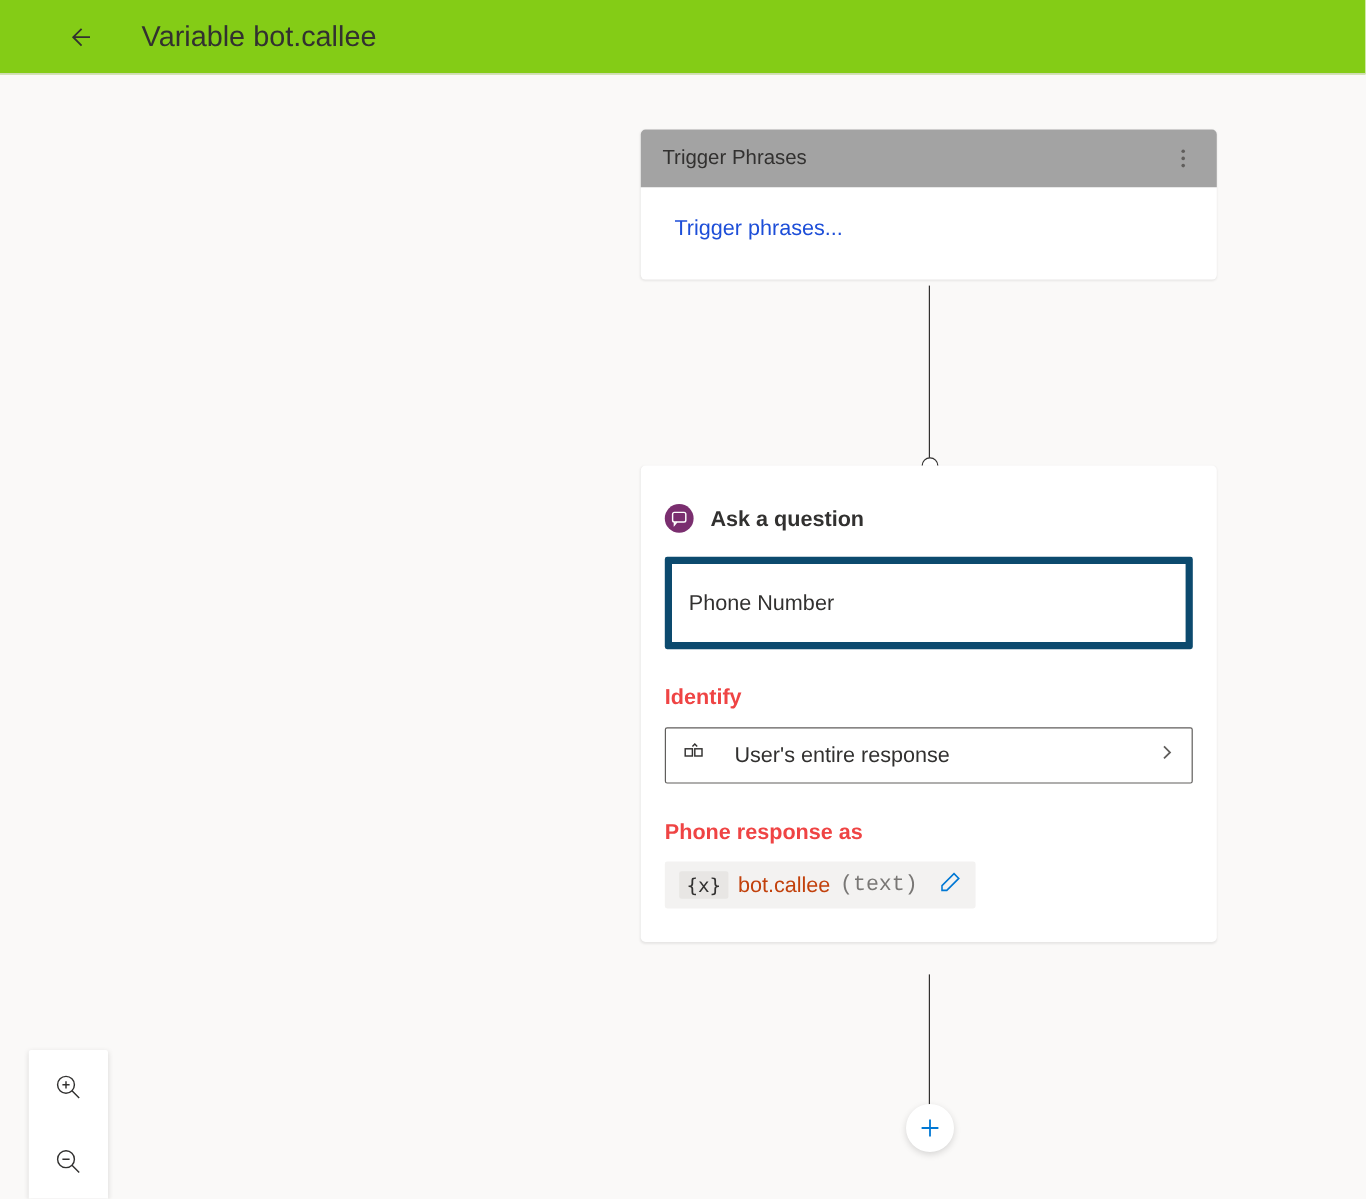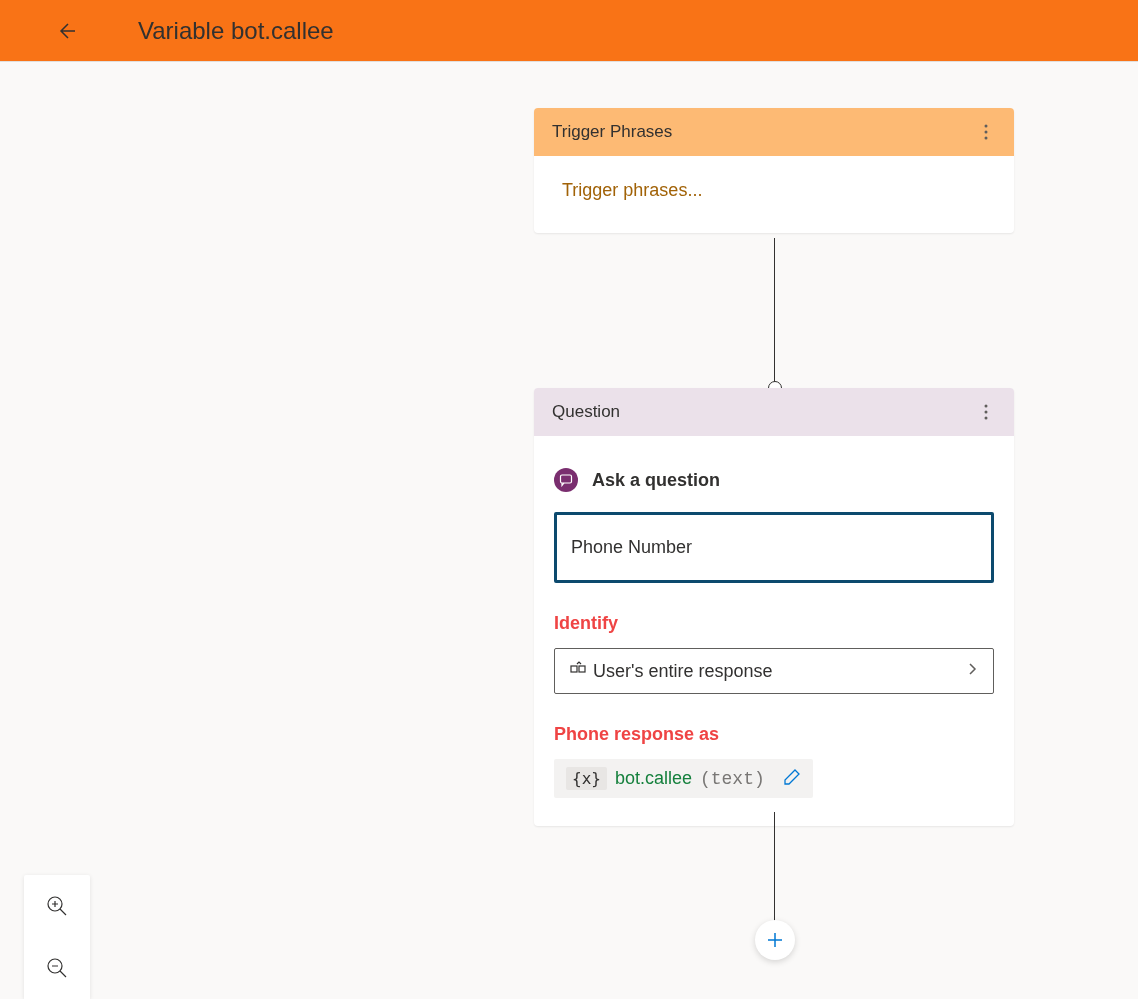--- a/index.html
+++ b/index.html
@@ -9,27 +9,26 @@
     }
     body {
       font-family: 'Segoe UI', Tahoma, Geneva, Verdana, sans-serif;
       background: #faf9f8;
       width: 1138px;
       height: 999px;
       overflow: hidden;
       position: relative;
     }
     .header {
-      background: #f97316;
+      background: #84cc16;
       height: 62px;
       border-bottom: 1px solid #e1dfdd;
       display: flex;
       align-items: center;
       padding-left: 50px;
-      gap: 20px;
     }
     .back-btn {
       width: 36px;
       height: 36px;
       display: flex;
       align-items: center;
       justify-content: center;
       cursor: pointer;
       margin-right: 32px;
     }
@@ -57,21 +56,21 @@
     .node-header {
       height: 48px;
       display: flex;
       align-items: center;
       justify-content: space-between;
       padding: 0 18px;
       font-size: 17px;
       color: #323130;
     }
     .trigger-header {
-      background: #fdba74;
+      background: #a3a3a3;
       border-radius: 4px 4px 0 0;
     }
     .question-header {
       background: #ebe1ea;
       border-radius: 4px 4px 0 0;
     }
     .more-dots {
       cursor: pointer;
       width: 20px;
       height: 24px;
@@ -79,21 +78,21 @@
       align-items: center;
       justify-content: center;
     }
     .more-dots svg {
       width: 4px;
       height: 16px;
     }
     .trigger-body {
       padding: 24px 28px 32px 28px;
       font-size: 18px;
-      color: #a16207;
+      color: #1d4ed8;
     }
     .question-body {
       padding: 32px 20px 28px 20px;
     }
     .ask-row {
       display: flex;
       align-items: center;
       gap: 14px;
       margin-bottom: 20px;
     }
@@ -110,21 +109,21 @@
       width: 14px;
       height: 14px;
     }
     .ask-label {
       font-size: 18px;
       font-weight: 600;
       color: #323130;
     }
     .text-input {
       width: 100%;
-      border: 3px solid #0c4a6e;
+      border: 6px solid #0c4a6e;
       border-radius: 2px;
       padding: 22px 14px;
       font-size: 18px;
       color: #323130;
       font-family: inherit;
       outline: none;
       margin-bottom: 30px;
     }
     .section-label {
       font-size: 18px;
@@ -139,21 +138,21 @@
       padding: 11px 14px;
       display: flex;
       align-items: center;
       justify-content: space-between;
       cursor: pointer;
       margin-bottom: 30px;
     }
     .identify-left {
       display: flex;
       align-items: center;
-      gap: 6px;
+      gap: 25px;
     }
     .entity-icon svg {
       width: 18px;
       height: 18px;
     }
     .identify-text {
       font-size: 18px;
       color: #323130;
     }
     .chevron-right svg {
@@ -171,21 +170,21 @@
     .var-badge {
       background: #e8e6e4;
       padding: 2px 6px;
       font-size: 16px;
       font-family: 'Consolas', monospace;
       color: #323130;
       border-radius: 2px;
     }
     .var-name {
       font-size: 18px;
-      color: #15803d;
+      color: #c2410c;
     }
     .var-type {
       font-size: 18px;
       color: #797775;
       font-family: Liberation Mono, monospace;
     }
     .edit-icon {
       cursor: pointer;
       margin-left: 10px;
     }
@@ -274,30 +273,20 @@
       </div>
     </div>
     <div class="trigger-body">Trigger phrases...</div>
   </div>
 
   <div class="connector" style="left: 774px; top: 176px; height: 150px;">
     <div class="connector-dot" style="bottom: -7px;"></div>
   </div>
 
   <div class="node" style="left: 534px; top: 326px;">
-    <div class="node-header question-header">
-      <span>Question</span>
-      <div class="more-dots">
-        <svg viewBox="0 0 4 16" fill="#605e5c">
-          <circle cx="2" cy="2" r="1.5"></circle>
-            <circle cx="2" cy="8" r="1.5"></circle>
-            <circle cx="2" cy="14" r="1.5"></circle>
-        </svg>
-      </div>
-    </div>
     <div class="question-body">
       <div class="ask-row">
         <div class="ask-icon">
           <svg viewBox="0 0 14 14" fill="none" stroke="#ffffff" stroke-width="1.2">
             <rect x="1.5" y="2" width="11" height="8" rx="1.5"></rect>
             <path d="M5 10l-2 2.5V10"></path>
           </svg>
         </div>
         <div class="ask-label">Ask a question</div>
       </div>

